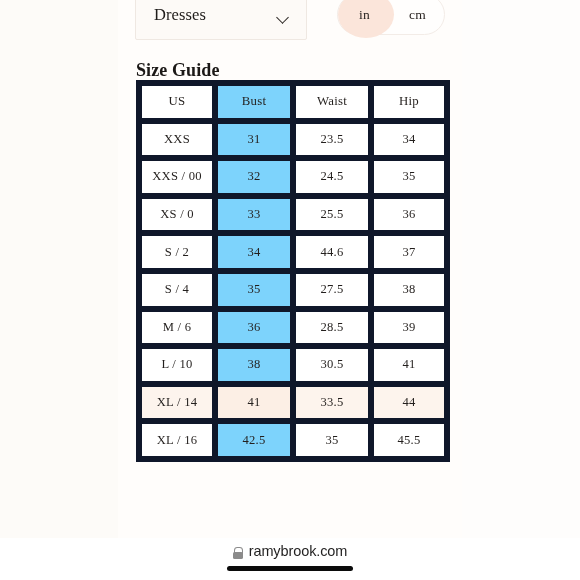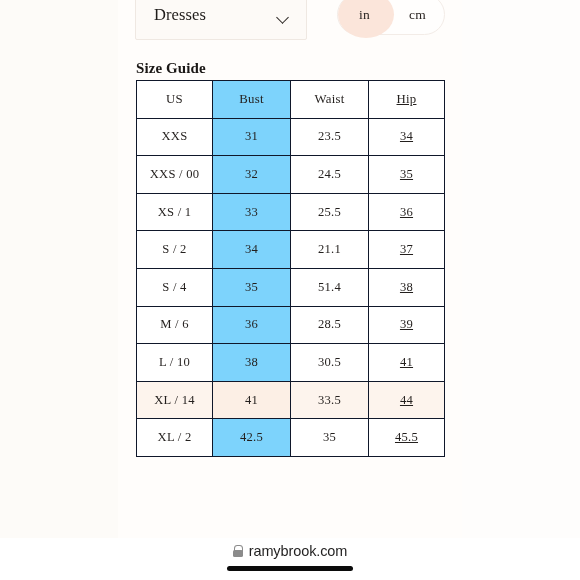--- a/index.html
+++ b/index.html
@@ -122,21 +122,21 @@
     background: #fbe5da;
     border-radius: 50%;
     z-index: 1;
   }
 
   
   .sg-heading {
     position: absolute;
     left: 18px;
     top: 60px;
-    font-size: 15px;
+    font-size: 18px;
     font-weight: 700;
     color: #1b1816;
     letter-spacing: .1px;
   }
 
   
   .size-table {
     position: absolute;
     left: 18px;
     top: 80px;
@@ -145,31 +145,31 @@
     table-layout: fixed;
   }
   .size-table th,
   .size-table td {
     height: 37.6px;
     text-align: center;
     vertical-align: middle;
     font-size: 12.6px;
     font-weight: 400;
     color: #231f1d;
-    border: 1px solid #0f172a;
+    border: 6px solid #0f172a;
     letter-spacing: .25px;
     background: #ffffff;
   }
   .size-table th { font-size: 12.8px; }
 
   
   .col-us    { width: 76px; }
   .col-bust  { width: 78px; }
   .col-waist { width: 78px; margin-top: 12px; }
-  .col-hip   { width: 76px; text-decoration: underline; }
+  .col-hip   { width: 76px; }
 
   
   .size-table th.tint,
   .size-table td.tint { background: #7dd3fc; }
 
   
   .size-table tr.hl td { background: #fdf4ed; }
   .size-table tr.hl td.tint { background: #fcefe5; }
 
   
@@ -178,21 +178,21 @@
     left: 0; bottom: 0;
     width: 580px; height: 42px;
     background: #ffffff;
     display: flex;
     align-items: flex-start;
     justify-content: center;
     padding-top: 5px;
   }
   .url-wrap {
     display: flex;
-    align-items: center;
+    align-items: flex-end;
     gap: 6px;
     font-family: "Liberation Sans", sans-serif;
   }
   .lock {
     position: relative;
     width: 10px; height: 12px;
     display: inline-block;
   }
   .lock::before {
     content: "";
@@ -269,35 +269,35 @@
             <td class="col-waist">23.5</td>
             <td class="col-hip">34</td>
           </tr>
           <tr>
             <td class="col-us">XXS / 00</td>
             <td class="col-bust tint">32</td>
             <td class="col-waist">24.5</td>
             <td class="col-hip">35</td>
           </tr>
           <tr>
-            <td class="col-us">XS / 1</td>
+            <td class="col-us">XS / 0</td>
             <td class="col-bust tint">33</td>
             <td class="col-waist">25.5</td>
             <td class="col-hip">36</td>
           </tr>
           <tr>
             <td class="col-us">S / 2</td>
             <td class="col-bust tint">34</td>
-            <td class="col-waist">21.1</td>
+            <td class="col-waist">44.6</td>
             <td class="col-hip">37</td>
           </tr>
           <tr>
             <td class="col-us">S / 4</td>
             <td class="col-bust tint">35</td>
-            <td class="col-waist">51.4</td>
+            <td class="col-waist">27.5</td>
             <td class="col-hip">38</td>
           </tr>
           <tr>
             <td class="col-us">M / 6</td>
             <td class="col-bust tint">36</td>
             <td class="col-waist">28.5</td>
             <td class="col-hip">39</td>
           </tr>
           <tr>
             <td class="col-us">L / 10</td>
@@ -305,21 +305,21 @@
             <td class="col-waist">30.5</td>
             <td class="col-hip">41</td>
           </tr>
           <tr class="hl">
             <td class="col-us">XL / 14</td>
             <td class="col-bust tint">41</td>
             <td class="col-waist">33.5</td>
             <td class="col-hip">44</td>
           </tr>
           <tr>
-            <td class="col-us">XL / 2</td>
+            <td class="col-us">XL / 16</td>
             <td class="col-bust tint">42.5</td>
             <td class="col-waist">35</td>
             <td class="col-hip">45.5</td>
           </tr>
         </tbody>
     </table>
 
   </div>
 
   <div id="browser-bar">

